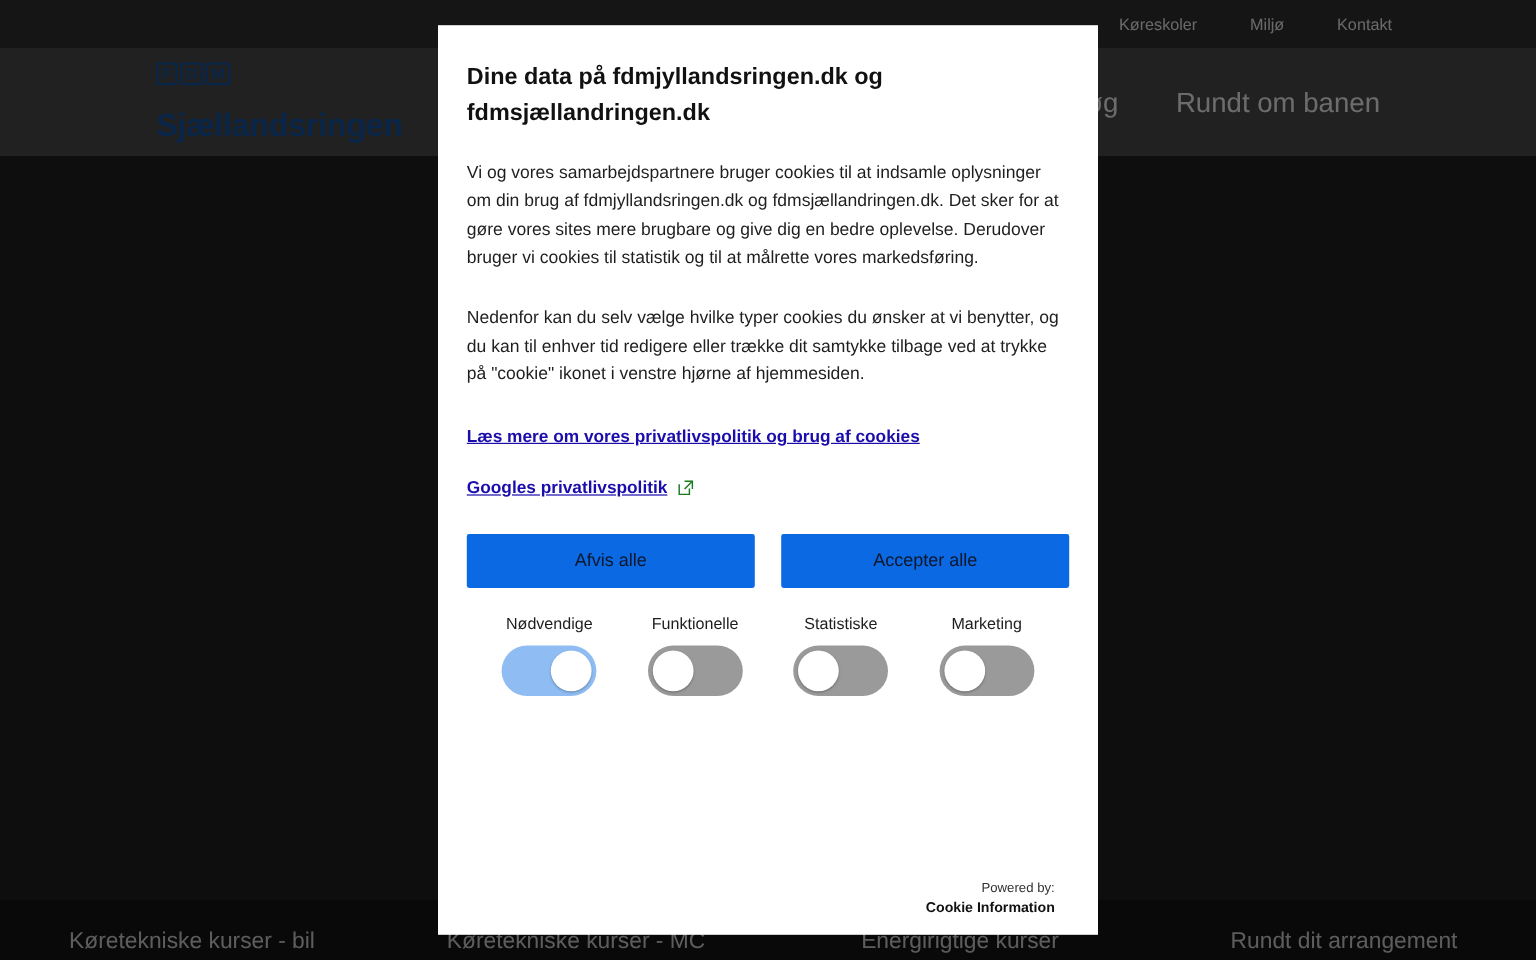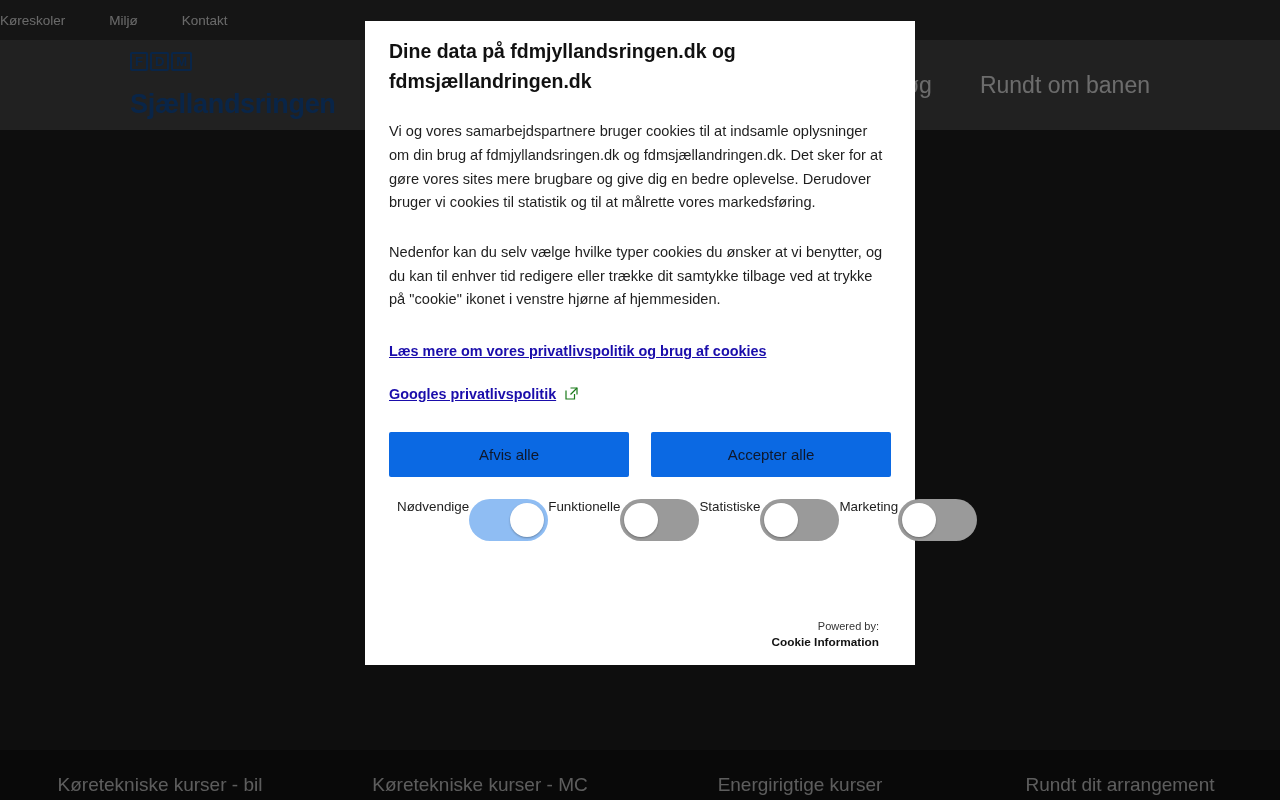--- a/index.html
+++ b/index.html
@@ -17,21 +17,21 @@
   .page {
     position: absolute;
     inset: 0;
     background: #262626;
   }
   .topbar {
     height: 40px;
     background: #2f2f2f;
     display: flex;
     align-items: center;
-    justify-content: flex-start;
+    justify-content: flex-end;
     padding-right: 120px;
     gap: 44px;
   }
   .topbar a {
     color: #e8e8e8;
     font-size: 13.5px;
     text-decoration: none;
     white-space: nowrap;
   }
   .header {
@@ -109,24 +109,24 @@
     inset: 0;
     background: rgba(0,0,0,0.55);
   }
 
   
   .dialog {
     position: absolute;
     left: 365px;
     top: 21px;
     width: 550px;
-    height: 644px;
+    height: 758px;
     background: #ffffff;
     color: #1a1a1a;
-    padding: 15px 24px 10px 24px;
+    padding: 28px 24px 10px 24px;
     display: flex;
     flex-direction: column;
   }
   .dialog h1 {
     margin: 0 0 24px 0;
     font-size: 19.5px;
     line-height: 1.55;
     font-weight: bold;
     color: #111;
     max-width: 400px;
@@ -179,21 +179,22 @@
   }
 
   .toggles {
     display: flex;
     margin-top: 22px;
     padding: 0 8px;
   }
   .toggle-col {
     flex: 1;
     display: flex;
-    flex-direction: row;
+    flex-direction: column;
+    align-items: center;
   }
   .toggle-label {
     font-size: 13.4px;
     color: #1e1e1e;
     margin-bottom: 11px;
     white-space: nowrap;
   }
   .switch {
     width: 79px;
     height: 42px;

